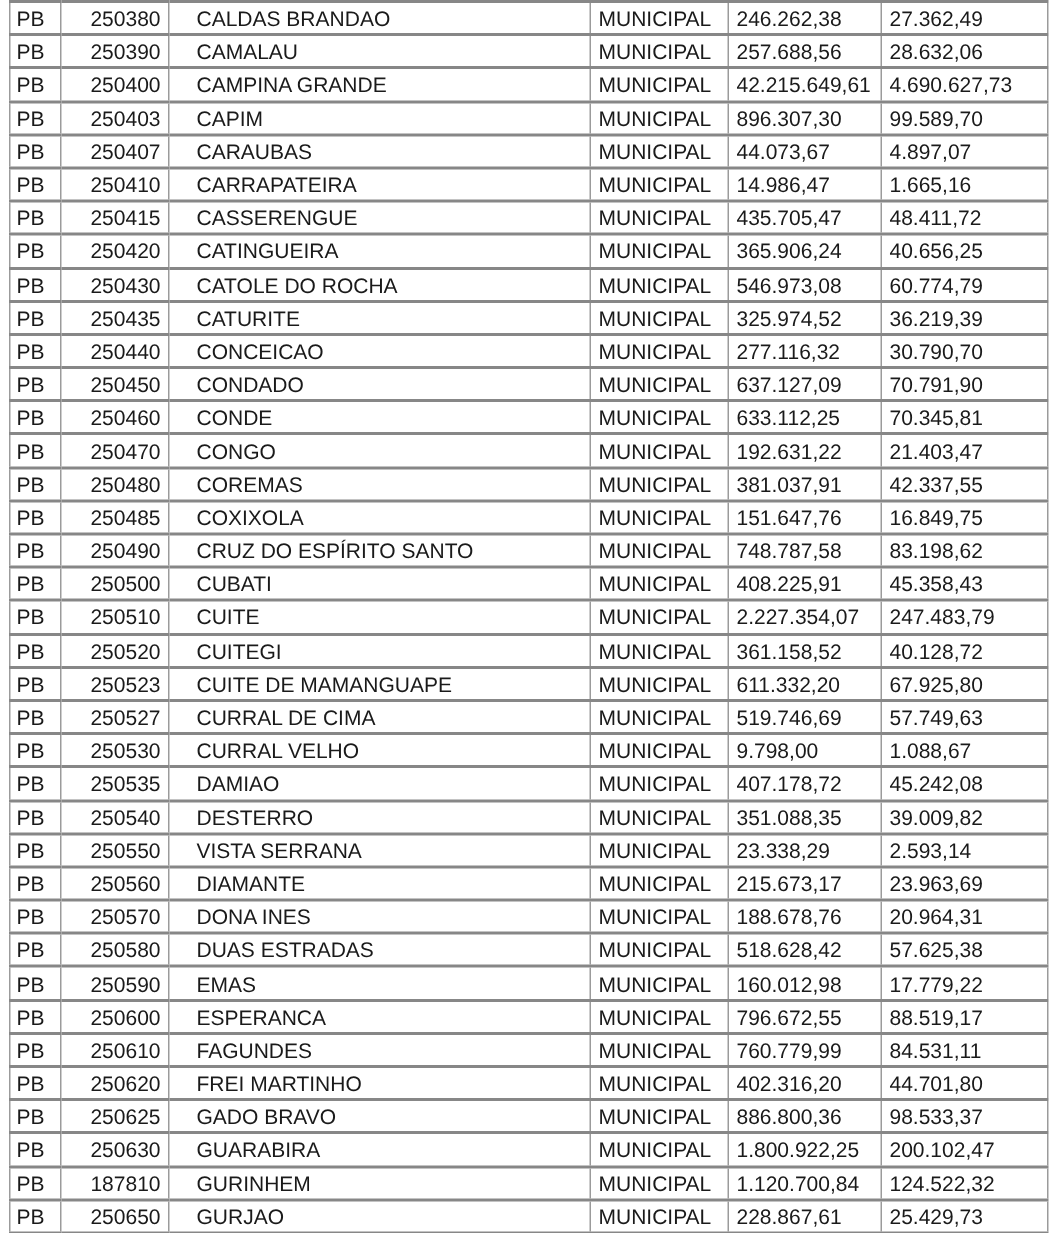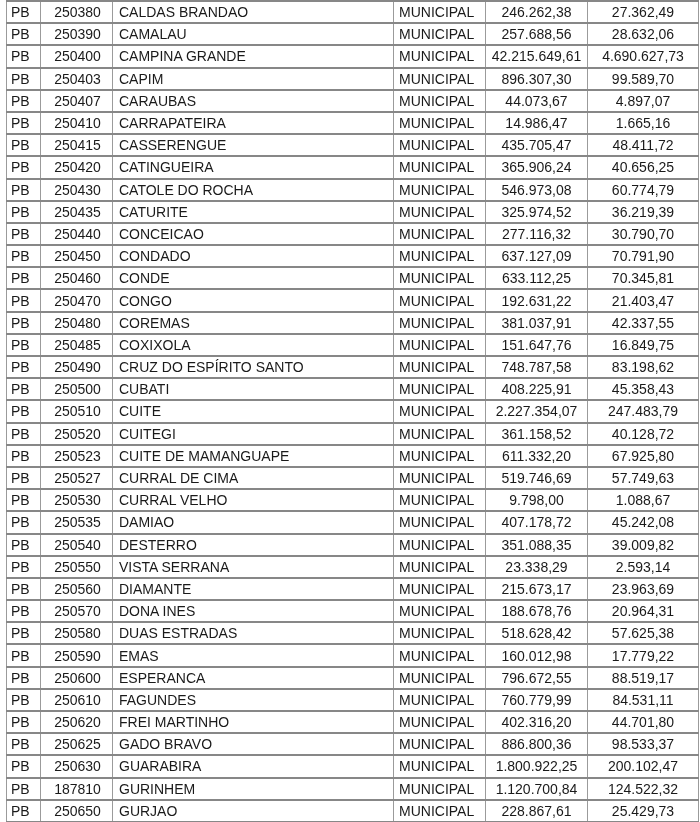--- a/index.html
+++ b/index.html
@@ -28,25 +28,25 @@
     border-top: 2px solid #878787;
     border-bottom: 2px solid #878787;
     height: 20.2px;            
     padding: 0 5px;
     white-space: nowrap;
     overflow: hidden;
     vertical-align: middle;
     line-height: 1;
   }
   td.c-uf     { padding-left: 4px;  text-align: left; }
-  td.c-code   { padding-left: 7px;  text-align: center; }
-  td.c-name   { padding-left: 6px;  text-align: left; }
+  td.c-code   { padding-left: 7px;  text-align: right; }
+  td.c-name   { padding-left: 18px;  text-align: left; }
   td.c-sphere { }
-  td.c-v1     { text-align: center; }
-  td.c-v2     { text-align: center; }
+  td.c-v1     { text-align: left; }
+  td.c-v2     { }
 </style>
 </head>
 <body>
 
 <table class="doc-table">
   <colgroup>
     <col style="width:34px">
     <col style="width:72px">
     <col style="width:281px">
     <col style="width:92px">

